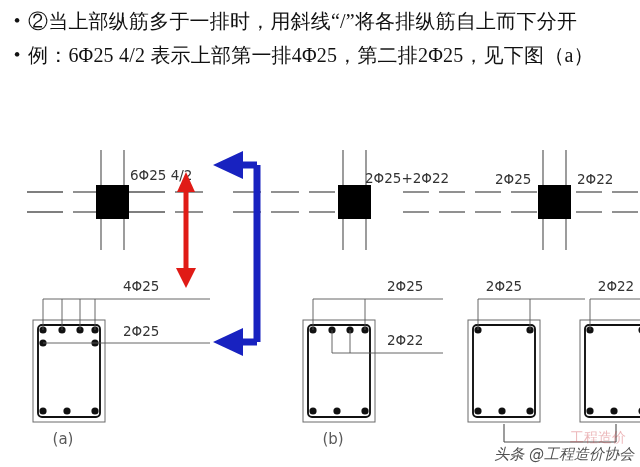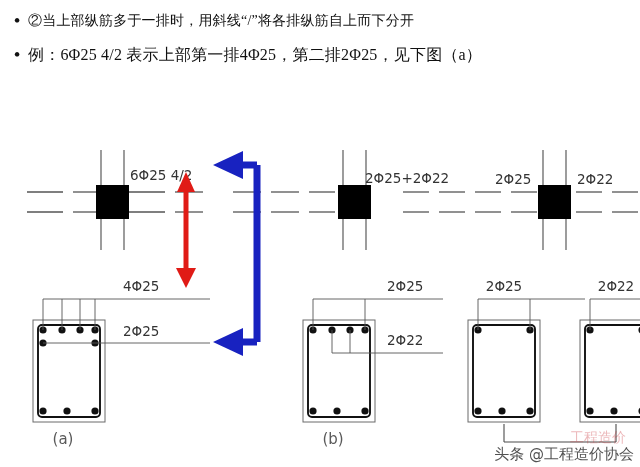--- a/index.html
+++ b/index.html
@@ -33,28 +33,28 @@
   .bullet-dot {
     flex: 0 0 auto;
     width: 22px;
     text-align: center;
     font-size: 19px;
     line-height: 30px;
     color: #111;
   }
   .bullet-text {
     flex: 1 1 auto;
-    font-size: 14px;
+    font-size: 20px;
     line-height: 30px;
     letter-spacing: 0.2px;
     color: #111;
     font-family: "Liberation Serif", "DejaVu Serif", serif;
   }
   .bullet-text.second {
-    font-size: 16px;
+    font-size: 20px;
   }
 
   
   #drawing {
     position: absolute;
     left: 0;
     top: 140px;
     width: 640px;
     height: 327px;
     margin-left: 25px;
@@ -67,20 +67,21 @@
   #watermark {
     position: absolute;
     right: 6px;
     bottom: 4px;
     font-size: 15px;
     line-height: 18px;
     color: #3a3a3a;
     font-family: "DejaVu Sans", "Liberation Sans", sans-serif;
     white-space: nowrap;
     opacity: 0.88;
+    font-style: italic;
   }
   #watermark-red {
     position: absolute;
     right: 14px;
     bottom: 22px;
     font-size: 14px;
     line-height: 16px;
     color: #c9343a;
     opacity: 0.35;
     font-family: "DejaVu Sans", "Liberation Sans", sans-serif;

